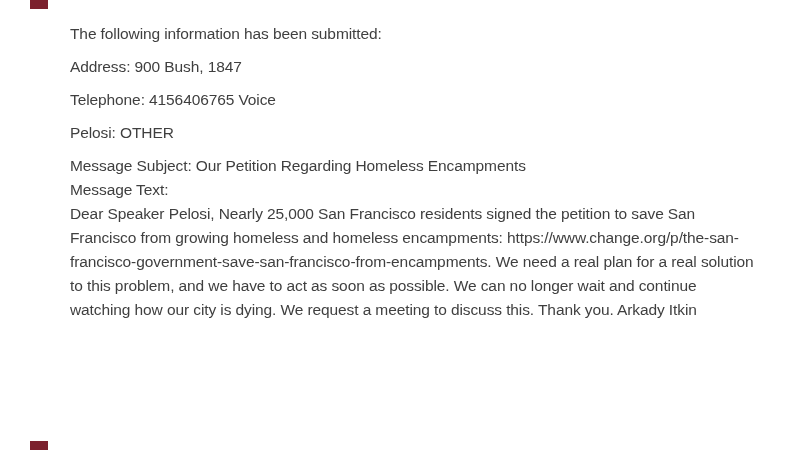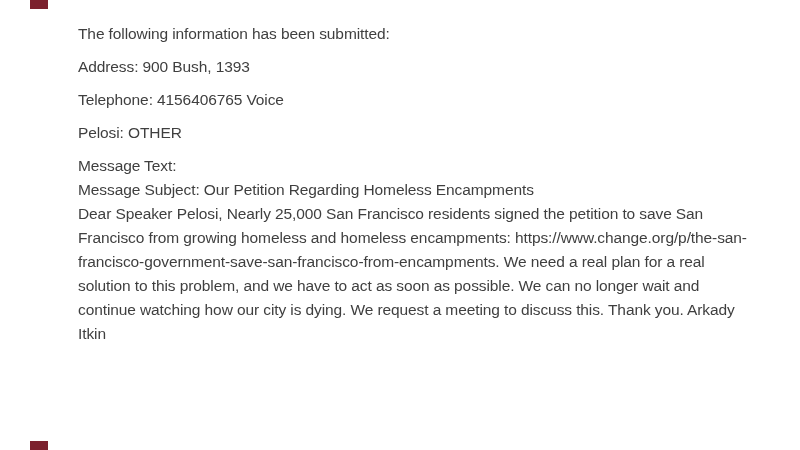--- a/index.html
+++ b/index.html
@@ -19,21 +19,21 @@
     top: 0;
     left: 66px;
     width: 690px;
     padding-top: 22px;
     color: #3f3f3f;
     font-size: 15.5px;
     line-height: 24px;
     letter-spacing: -0.1px;
   }
   .block {
-    margin: 0 0 9px 12px;
+    margin: 0 0 9px 4px;
   }
   .line {
     white-space: normal;
   }
   .edge-accent {
     position: absolute;
     left: 30px;
     width: 18px;
     height: 9px;
     background: #7c212e;
@@ -47,33 +47,33 @@
 <div class="edge-accent top"></div>
 
 <main class="content">
 
   <div class="block">
     <div class="line">The following information has been submitted:</div>
   </div>
 
 
   <div class="block">
-    <div class="line">Address: 900 Bush, 1393</div>
+    <div class="line">Address: 900 Bush, 1847</div>
   </div>
 
   <div class="block">
     <div class="line">Telephone: 4156406765 Voice</div>
   </div>
 
   <div class="block">
     <div class="line">Pelosi: OTHER</div>
   </div>
 
   <div class="block">
+    <div class="line">Message Subject: Our Petition Regarding Homeless Encampments</div>
     <div class="line">Message Text:</div>
-    <div class="line">Message Subject: Our Petition Regarding Homeless Encampments</div>
     <div class="line">Dear Speaker Pelosi, Nearly 25,000 San Francisco residents signed the petition to save San Francisco from growing homeless and homeless encampments: https://www.change.org/p/the-san-francisco-government-save-san-francisco-from-encampments. We need a real plan for a real solution to this problem, and we have to act as soon as possible. We can no longer wait and continue watching how our city is dying. We request a meeting to discuss this. Thank you. Arkady Itkin</div>
   </div>
 
 
 </main>
 
 <div class="edge-accent bottom"></div>
 
 </body></html>

